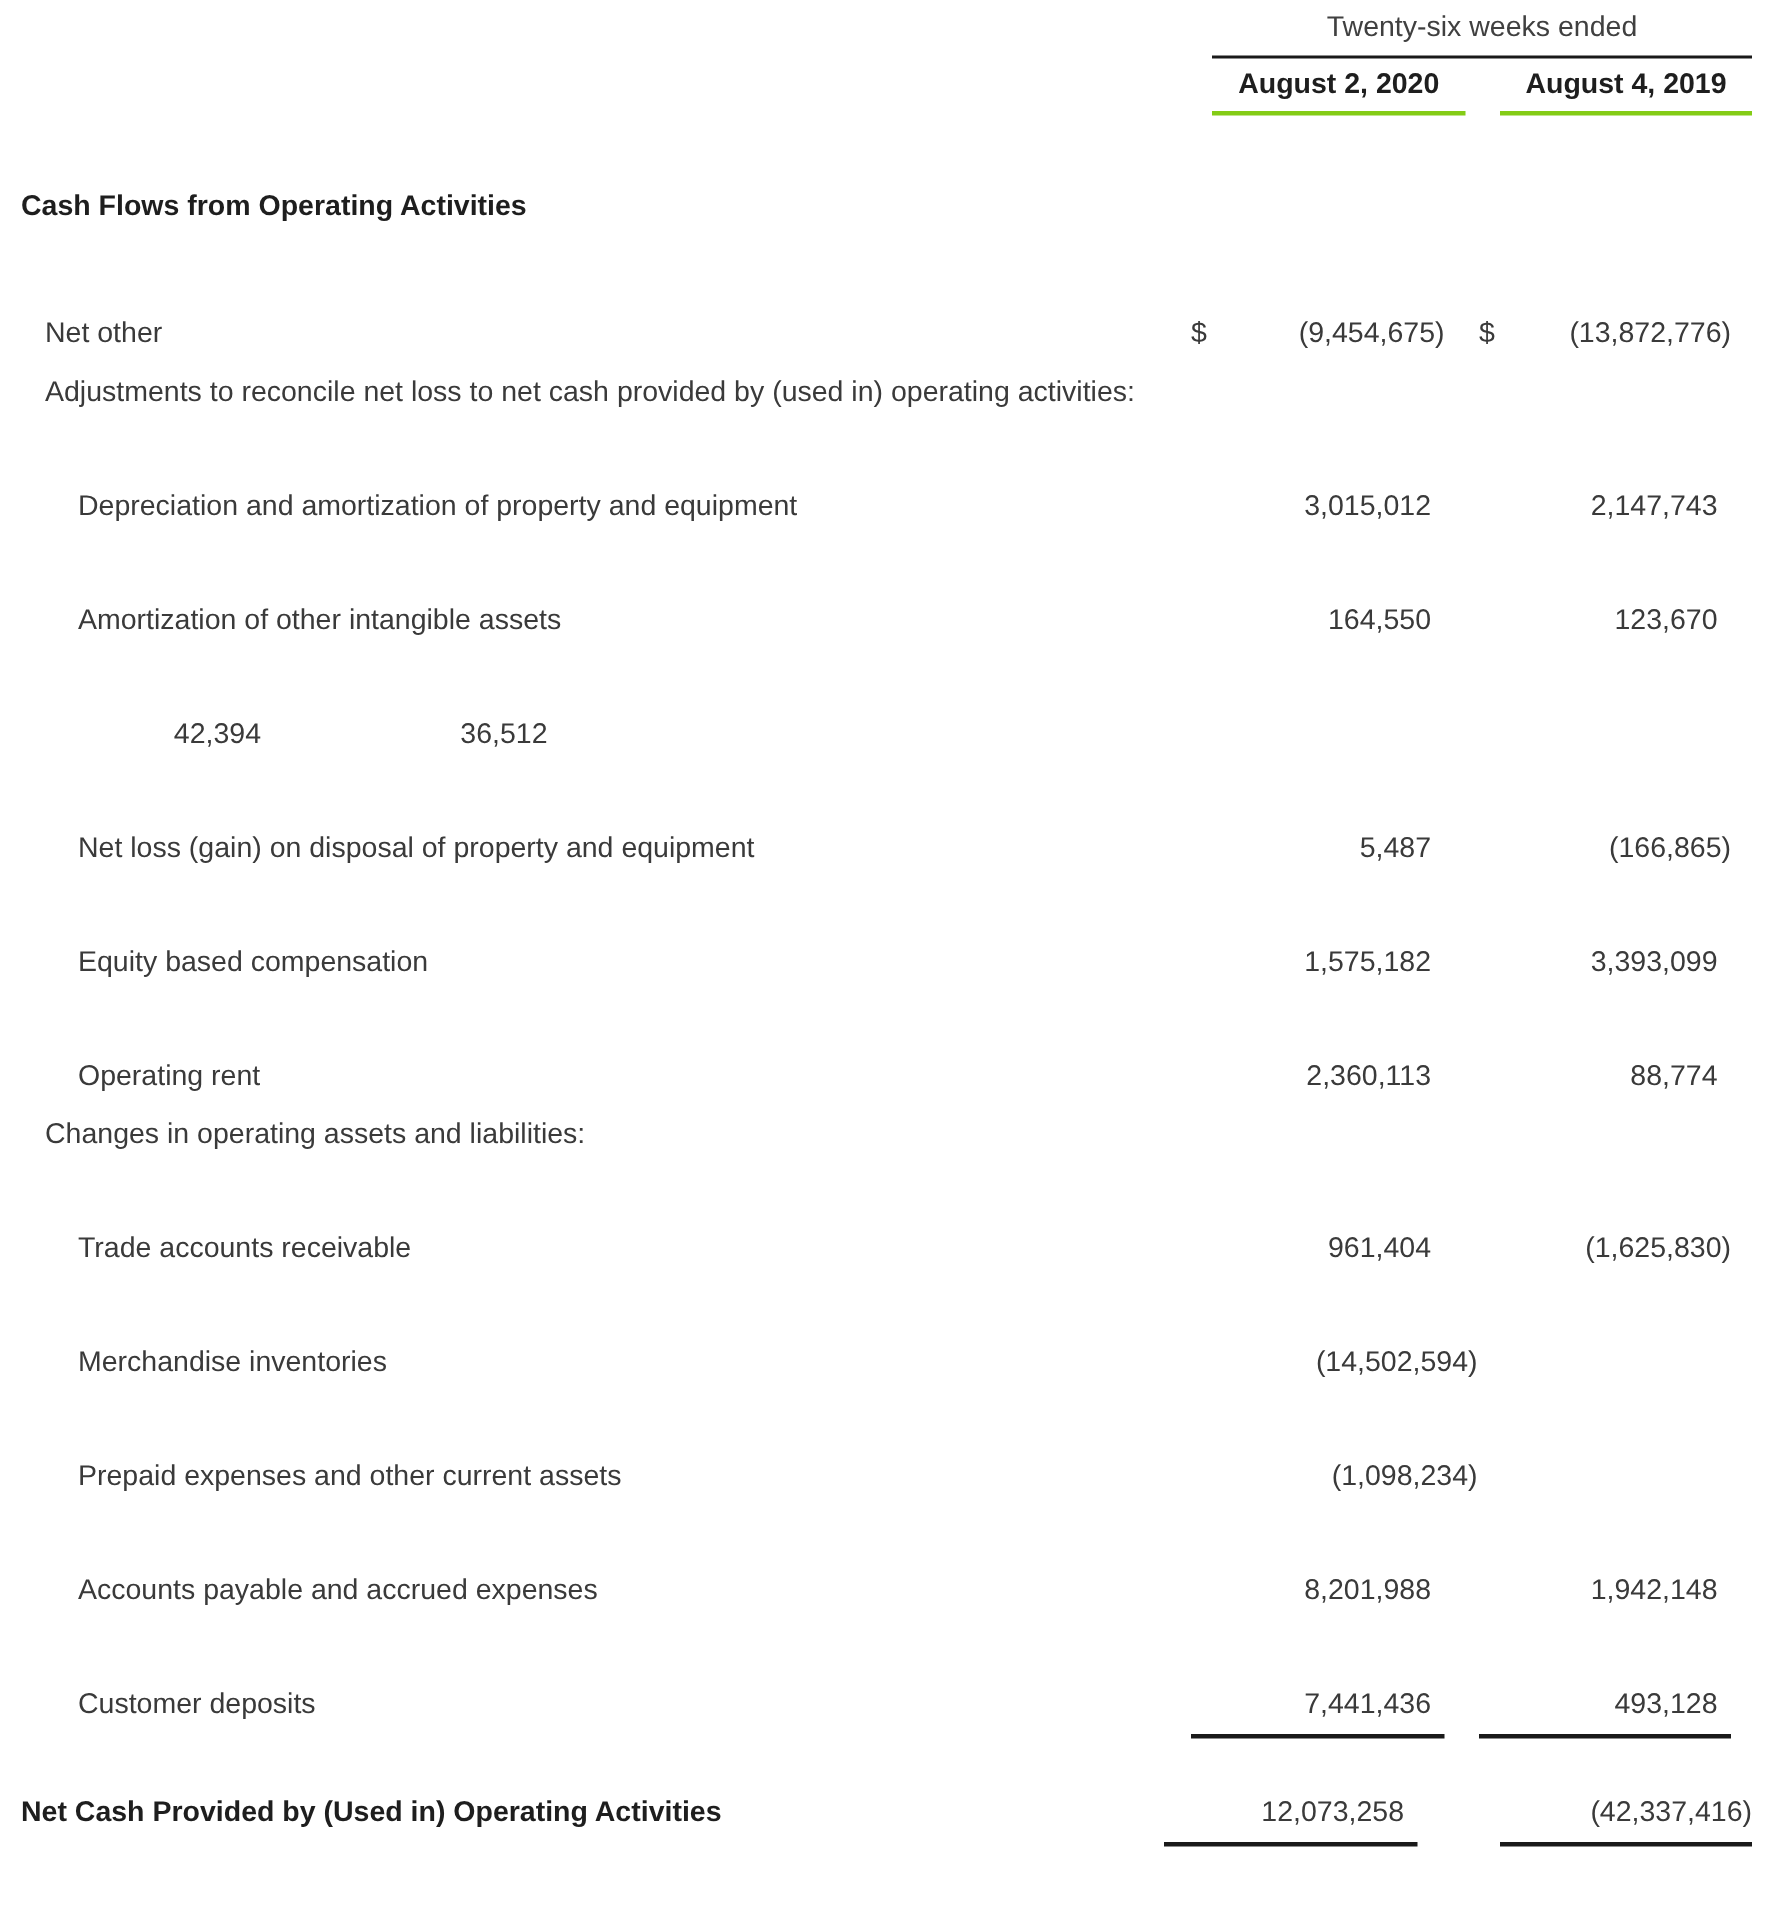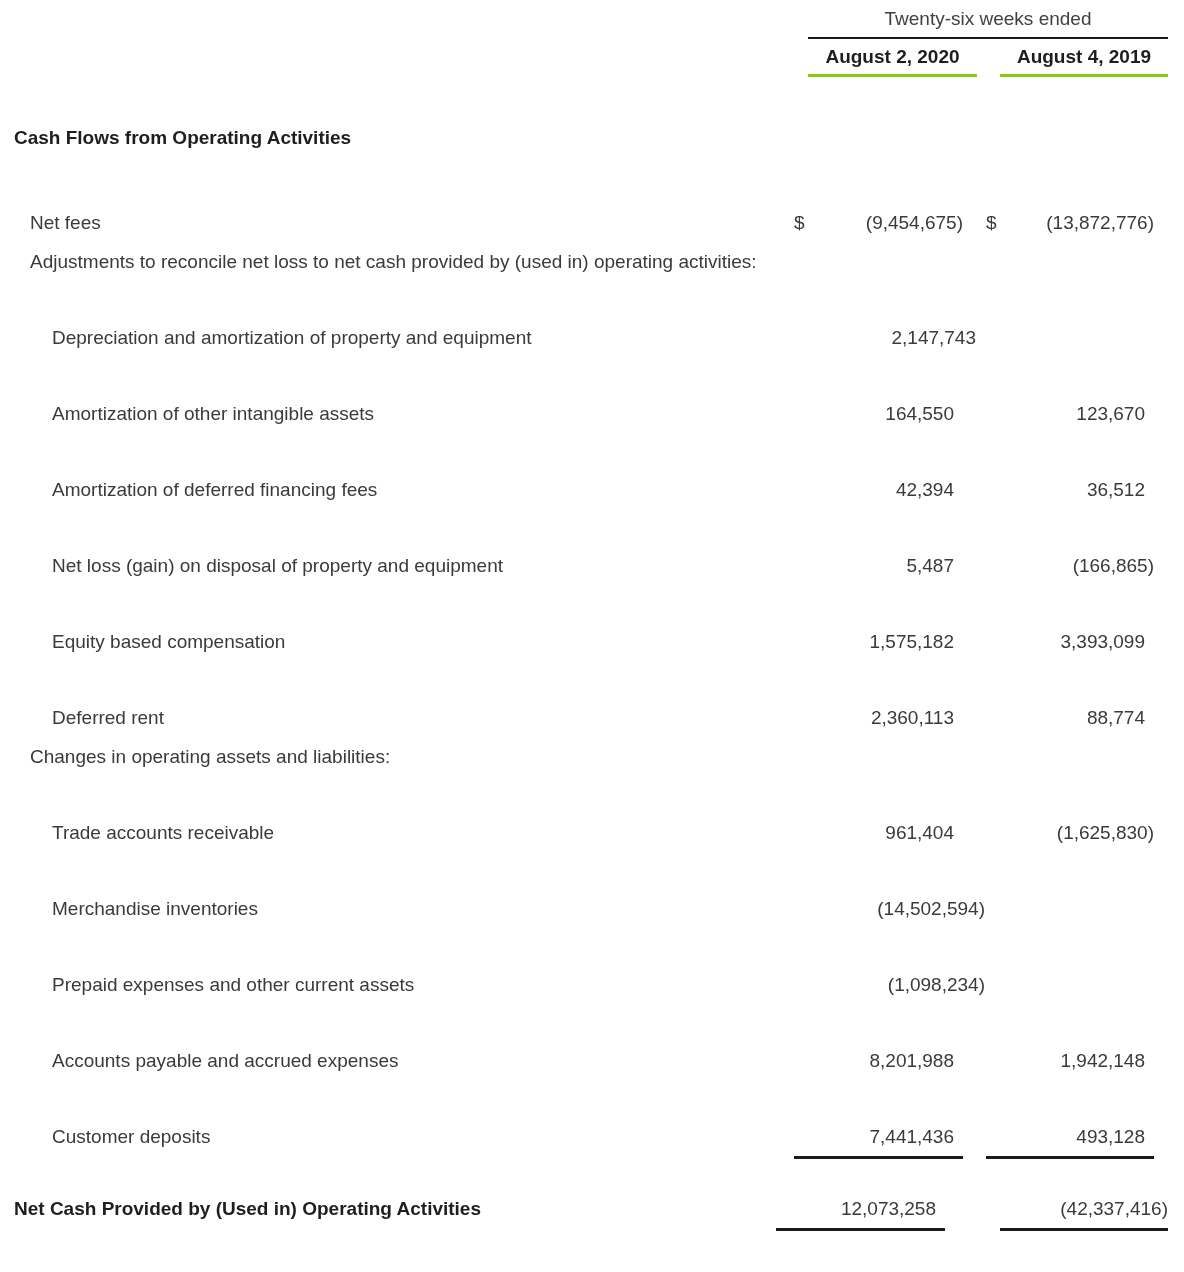--- a/index.html
+++ b/index.html
@@ -76,57 +76,60 @@
   <div class="period-cell">Twenty-six weeks ended</div>
 </div>
 <div class="date-row">
   <div class="date-cell c1">August 2, 2020</div>
   <div class="date-cell c2">August 4, 2019</div>
 </div>
 
 <div class="section-title mt-title">Cash Flows from Operating Activities</div>
 
 <div class="row ind1 mt-first">
-  <div class="lbl">Net fees</div>
+  <div class="lbl">Net other</div>
   <div class="col c1">
     <span class="cur">$</span>
     <span class="num">(9,454,675)</span>
   </div>
   <div class="col c2">
     <span class="cur">$</span>
     <span class="num">(13,872,776)</span>
   </div>
 </div>
 
 <div class="row ind1 mt-none">
   <div class="lbl">Adjustments to reconcile net loss to net cash provided by (used in) operating activities:</div>
 </div>
 
 <div class="row ind2 mt-item">
   <div class="lbl">Depreciation and amortization of property and equipment</div>
+  <div class="col c1">
+    <span class="cur"></span>
+    <span class="num pad-paren">3,015,012</span>
+  </div>
   <div class="col c2">
     <span class="cur"></span>
     <span class="num pad-paren">2,147,743</span>
   </div>
 </div>
 
 <div class="row ind2 mt-item">
   <div class="lbl">Amortization of other intangible assets</div>
   <div class="col c1">
     <span class="cur"></span>
     <span class="num pad-paren">164,550</span>
   </div>
   <div class="col c2">
     <span class="cur"></span>
     <span class="num pad-paren">123,670</span>
   </div>
 </div>
 
 <div class="row ind2 mt-item">
-  <div class="lbl">Amortization of deferred financing fees</div>
   <div class="col c1">
     <span class="cur"></span>
     <span class="num pad-paren">42,394</span>
   </div>
   <div class="col c2">
     <span class="cur"></span>
     <span class="num pad-paren">36,512</span>
   </div>
 </div>
 
@@ -148,21 +151,21 @@
     <span class="cur"></span>
     <span class="num pad-paren">1,575,182</span>
   </div>
   <div class="col c2">
     <span class="cur"></span>
     <span class="num pad-paren">3,393,099</span>
   </div>
 </div>
 
 <div class="row ind2 mt-item">
-  <div class="lbl">Deferred rent</div>
+  <div class="lbl">Operating rent</div>
   <div class="col c1">
     <span class="cur"></span>
     <span class="num pad-paren">2,360,113</span>
   </div>
   <div class="col c2">
     <span class="cur"></span>
     <span class="num pad-paren">88,774</span>
   </div>
 </div>
 

